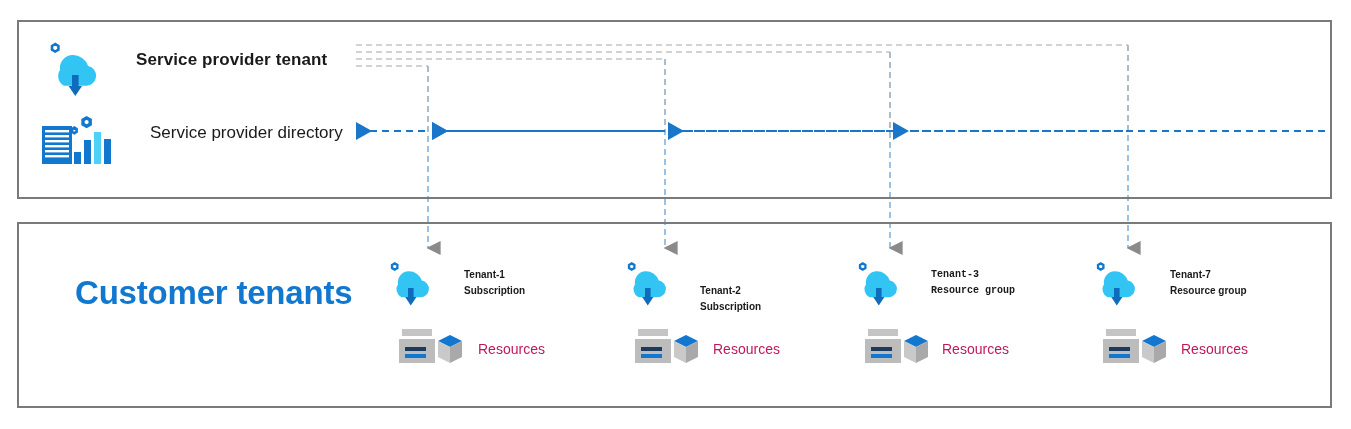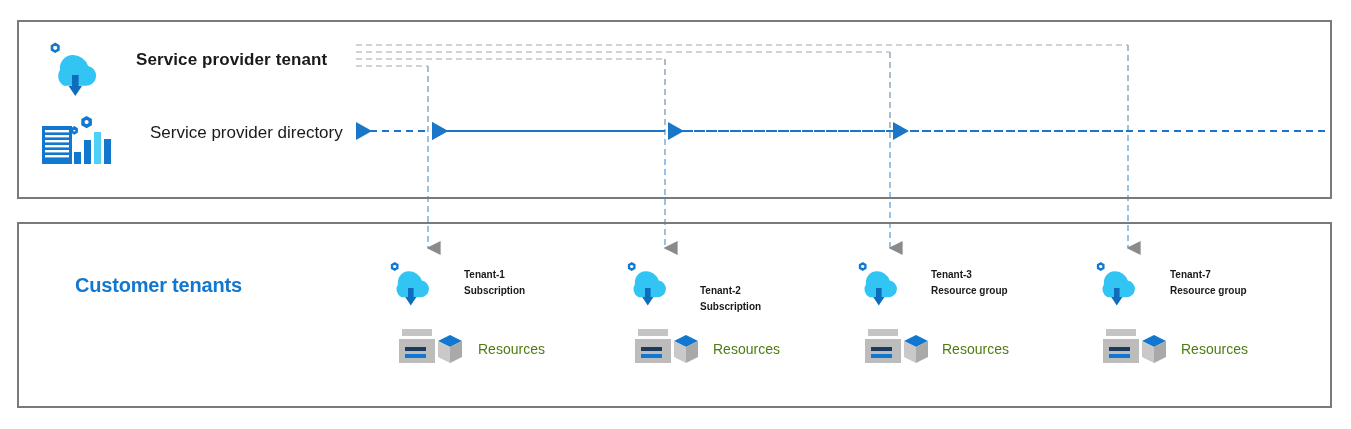--- a/index.html
+++ b/index.html
@@ -9,24 +9,24 @@
   .panel{position:absolute;border:2px solid #7a7a7a;background:transparent;box-sizing:border-box;}
   #panel-provider{left:17px;top:20px;width:1315px;height:179px;}
   #panel-customers{left:17px;top:222px;width:1315px;height:186px;}
 
   svg.layer{position:absolute;left:0;top:0;width:1351px;height:429px;pointer-events:none;}
 
   .lbl{position:absolute;white-space:nowrap;}
   #sp-tenant-label{left:136px;top:50px;font-size:17px;font-weight:bold;color:#1a1a1a;letter-spacing:.1px;}
   #sp-dir-label{left:134px;top:123px;font-size:17px;color:#1a1a1a;margin-left:16px;}
   #sp-grp-label{left:134px;top:147px;font-size:17px;color:#1a1a1a;}
-  #customers-label{left:75px;top:274px;font-size:20px;font-weight:bold;color:#1277cf;letter-spacing:-.2px;text-align:center;}
+  #customers-label{left:75px;top:274px;font-size:33px;font-weight:bold;color:#1277cf;letter-spacing:-.2px;text-align:center;}
 
   .tenant-title{position:absolute;font-size:10px;font-weight:bold;color:#1a1a1a;line-height:16px;white-space:nowrap;}
-  .res-label{position:absolute;font-size:14px;color:#4d7c0f;white-space:nowrap;}
+  .res-label{position:absolute;font-size:14px;color:#be185d;white-space:nowrap;}
 
   .icowrap{position:absolute;}
 </style>
 </head>
 <body>
 
 <div id="stage">
 
   <svg class="layer" viewBox="0 0 1351 429">
     <defs>
@@ -161,21 +161,21 @@
 
   <div>
     <div class="icowrap" style="left:855px;top:258px;width:62px;height:52px;">
       <svg width="62" height="52" viewBox="0 0 62 52">
         <path d="M5,7 l2.7,-1.6 l2.7,1.6 l0,3.1 l-2.7,1.6 l-2.7,-1.6 Z" fill="none" stroke="#1277cf" stroke-width="2.3"></path>
         <path d="M11,26 a11,11 0 0 1 10.6,-12.7 a13.5,13.5 0 0 1 13.2,9.3 a8.4,8.4 0 0 1 -1.4,16.7 H14.5 a9.3,9.3 0 0 1 -3.5,-13.3 Z" fill="#32c5f4"></path>
         <rect x="21" y="30" width="5.6" height="11" fill="#0f6cbd"></rect>
         <path d="M18.2,39 L23.8,47.5 L29.4,39 Z" fill="#0f6cbd"></path>
       </svg>
     </div>
-    <div class="tenant-title" style="left:931px;top:267px;">
+    <div class="tenant-title" style="left:931px;top:267px;font-family:Liberation Mono, monospace;">
       <div>Tenant-3</div>
       <div>Resource group</div>
     </div>
     <div class="icowrap" style="left:864px;top:328px;width:68px;height:42px;">
       <svg width="68" height="42" viewBox="0 0 68 42">
         <rect x="4" y="1" width="30" height="7" fill="#c4c4c4"></rect>
         <rect x="1" y="11" width="36" height="24" fill="#bcbcbc"></rect>
         <rect x="7" y="19" width="21" height="4" fill="#1d3a5c"></rect>
         <rect x="7" y="26" width="21" height="4" fill="#1277cf"></rect>
         <path d="M40,13 L52,7 L64,13 L52,19 Z" fill="#1277cf"></path>

